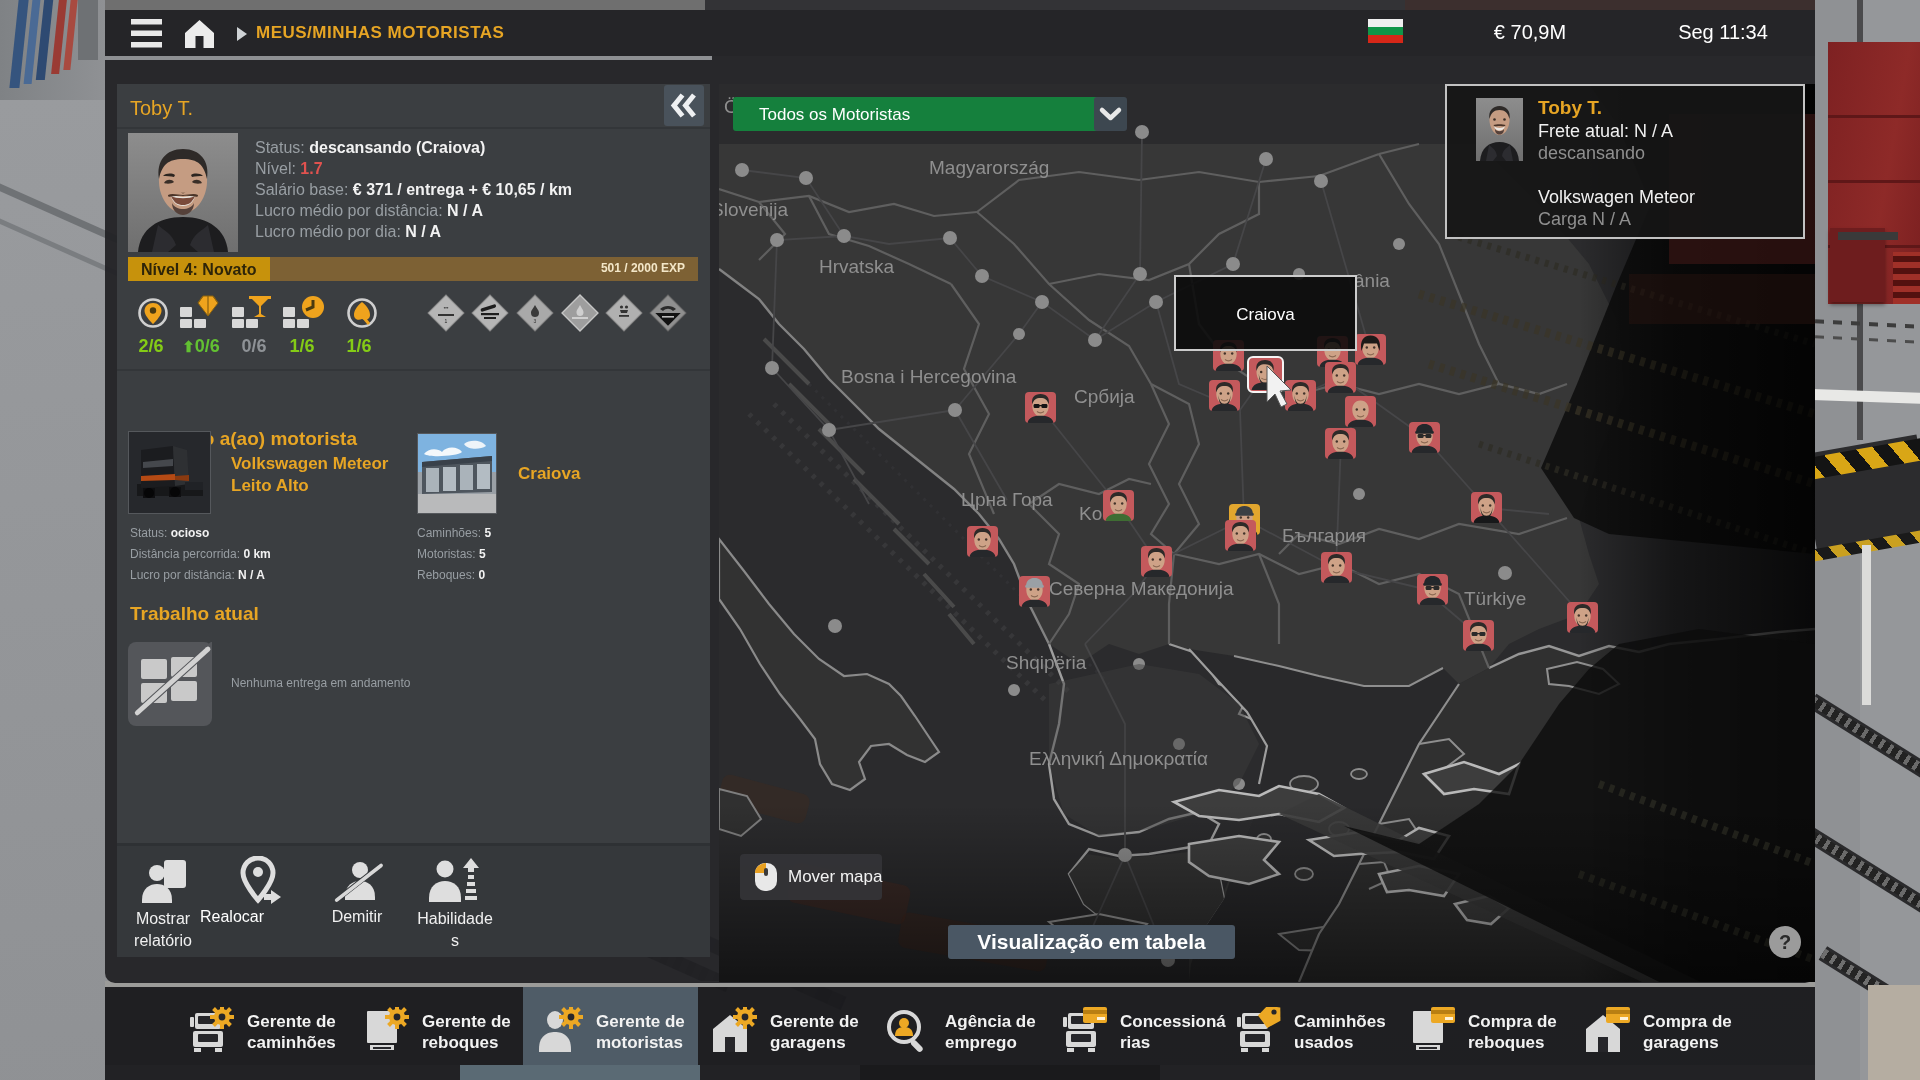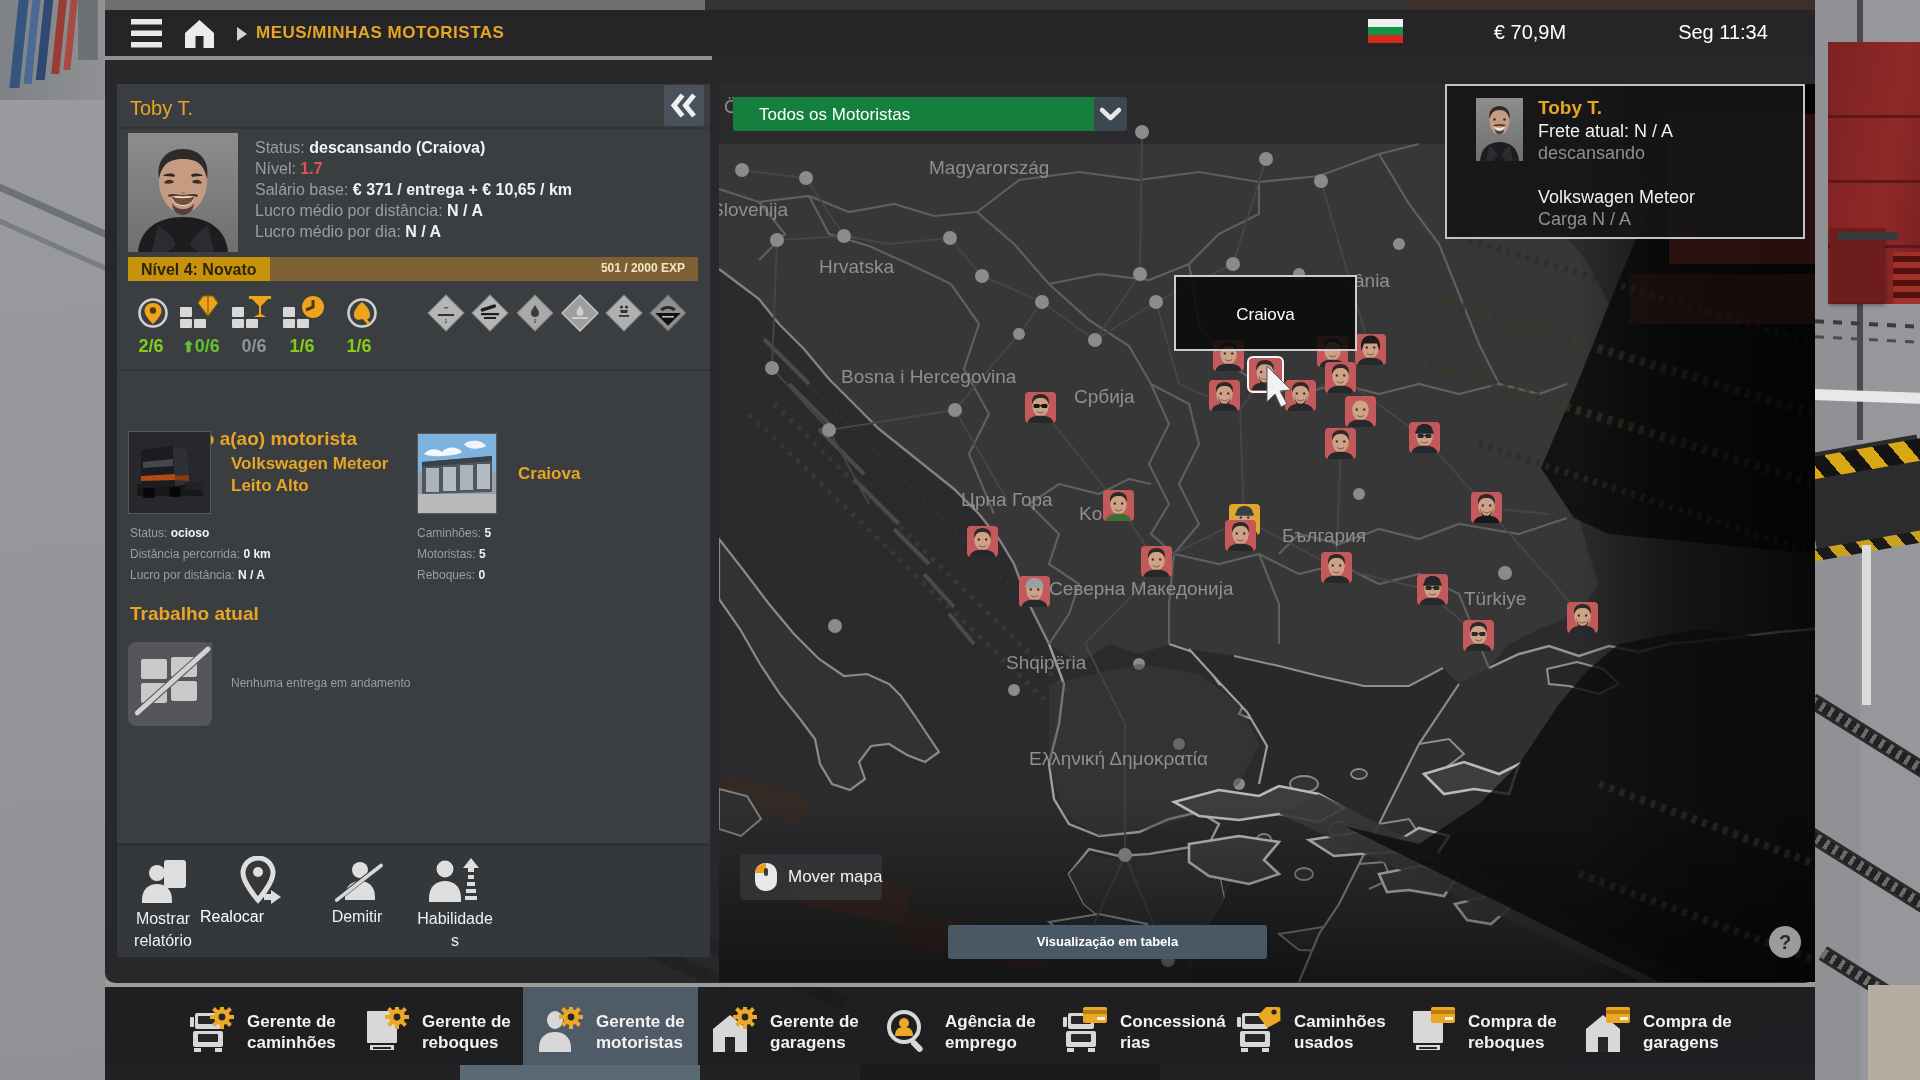--- a/index.html
+++ b/index.html
@@ -46,21 +46,21 @@
 #pfoot{position:absolute;left:0;top:762px;width:593px;height:111px;background:#35383b;}
 
 #dropdown{position:absolute;left:14px;top:13px;width:390px;height:34px;background:#15803d;border-radius:3px;padding-left:31px;}
 #dropdown span{position:absolute;left:26px;top:8px;font-size:17px;color:#fff;}
 #ddbtn{position:absolute;left:375px;top:13px;width:33px;height:34px;background:#3d4750;border-radius:3px;}
 #infobox{position:absolute;left:726px;top:0px;width:360px;height:155px;background:rgba(22,22,22,0.93);border:2px solid #c2c2c2;}
 #tooltip{position:absolute;left:455px;top:191px;width:183px;height:76px;background:rgba(10,10,10,0.88);border:2px solid #cccccc;}
 #tooltip span{position:absolute;left:0;top:28px;width:100%;text-align:center;font-size:17px;color:#fff;}
 #moverbtn{position:absolute;left:21px;top:770px;width:142px;height:46px;background:rgba(52,52,55,0.95);border-radius:4px;}
 #moverbtn span{position:absolute;left:48px;top:13px;font-size:17px;color:#f2f2f2;white-space:nowrap;}
-#btnTable{position:absolute;left:229px;top:841px;width:319px;height:34px;background:#4a5764;border-radius:3px;text-align:center;line-height:34px;font-size:13px;font-weight:bold;color:#fff;}
+#btnTable{position:absolute;left:229px;top:841px;width:287px;height:34px;background:#4a5764;border-radius:3px;text-align:center;line-height:34px;font-size:21px;font-weight:bold;color:#fff;}
 #btnMap{position:absolute;left:535px;top:841px;width:297px;height:34px;background:#d69d1e;border-radius:3px;text-align:center;line-height:34px;font-size:19px;font-weight:bold;color:#fff;}
 #helpbtn{position:absolute;left:1050px;top:842px;width:32px;height:32px;border-radius:50%;background:#9b9b9b;text-align:center;line-height:32px;font-size:20px;font-weight:bold;color:#2a2a2a;}
 .mlabel{position:absolute;color:#8f8f8f;font-size:19px;white-space:nowrap;}
 .marker{position:absolute;width:31px;height:31px;border-radius:4px;overflow:hidden;}
 
 .tab{position:absolute;top:0;height:78px;}
 .tab .tl{position:absolute;left:73px;top:24px;font-size:17px;font-weight:bold;color:#f2f2f2;line-height:21px;}
 .tab.sel{background:#4f5c67;}
 .tab svg{position:absolute;left:12px;top:20px;}
 </style>

